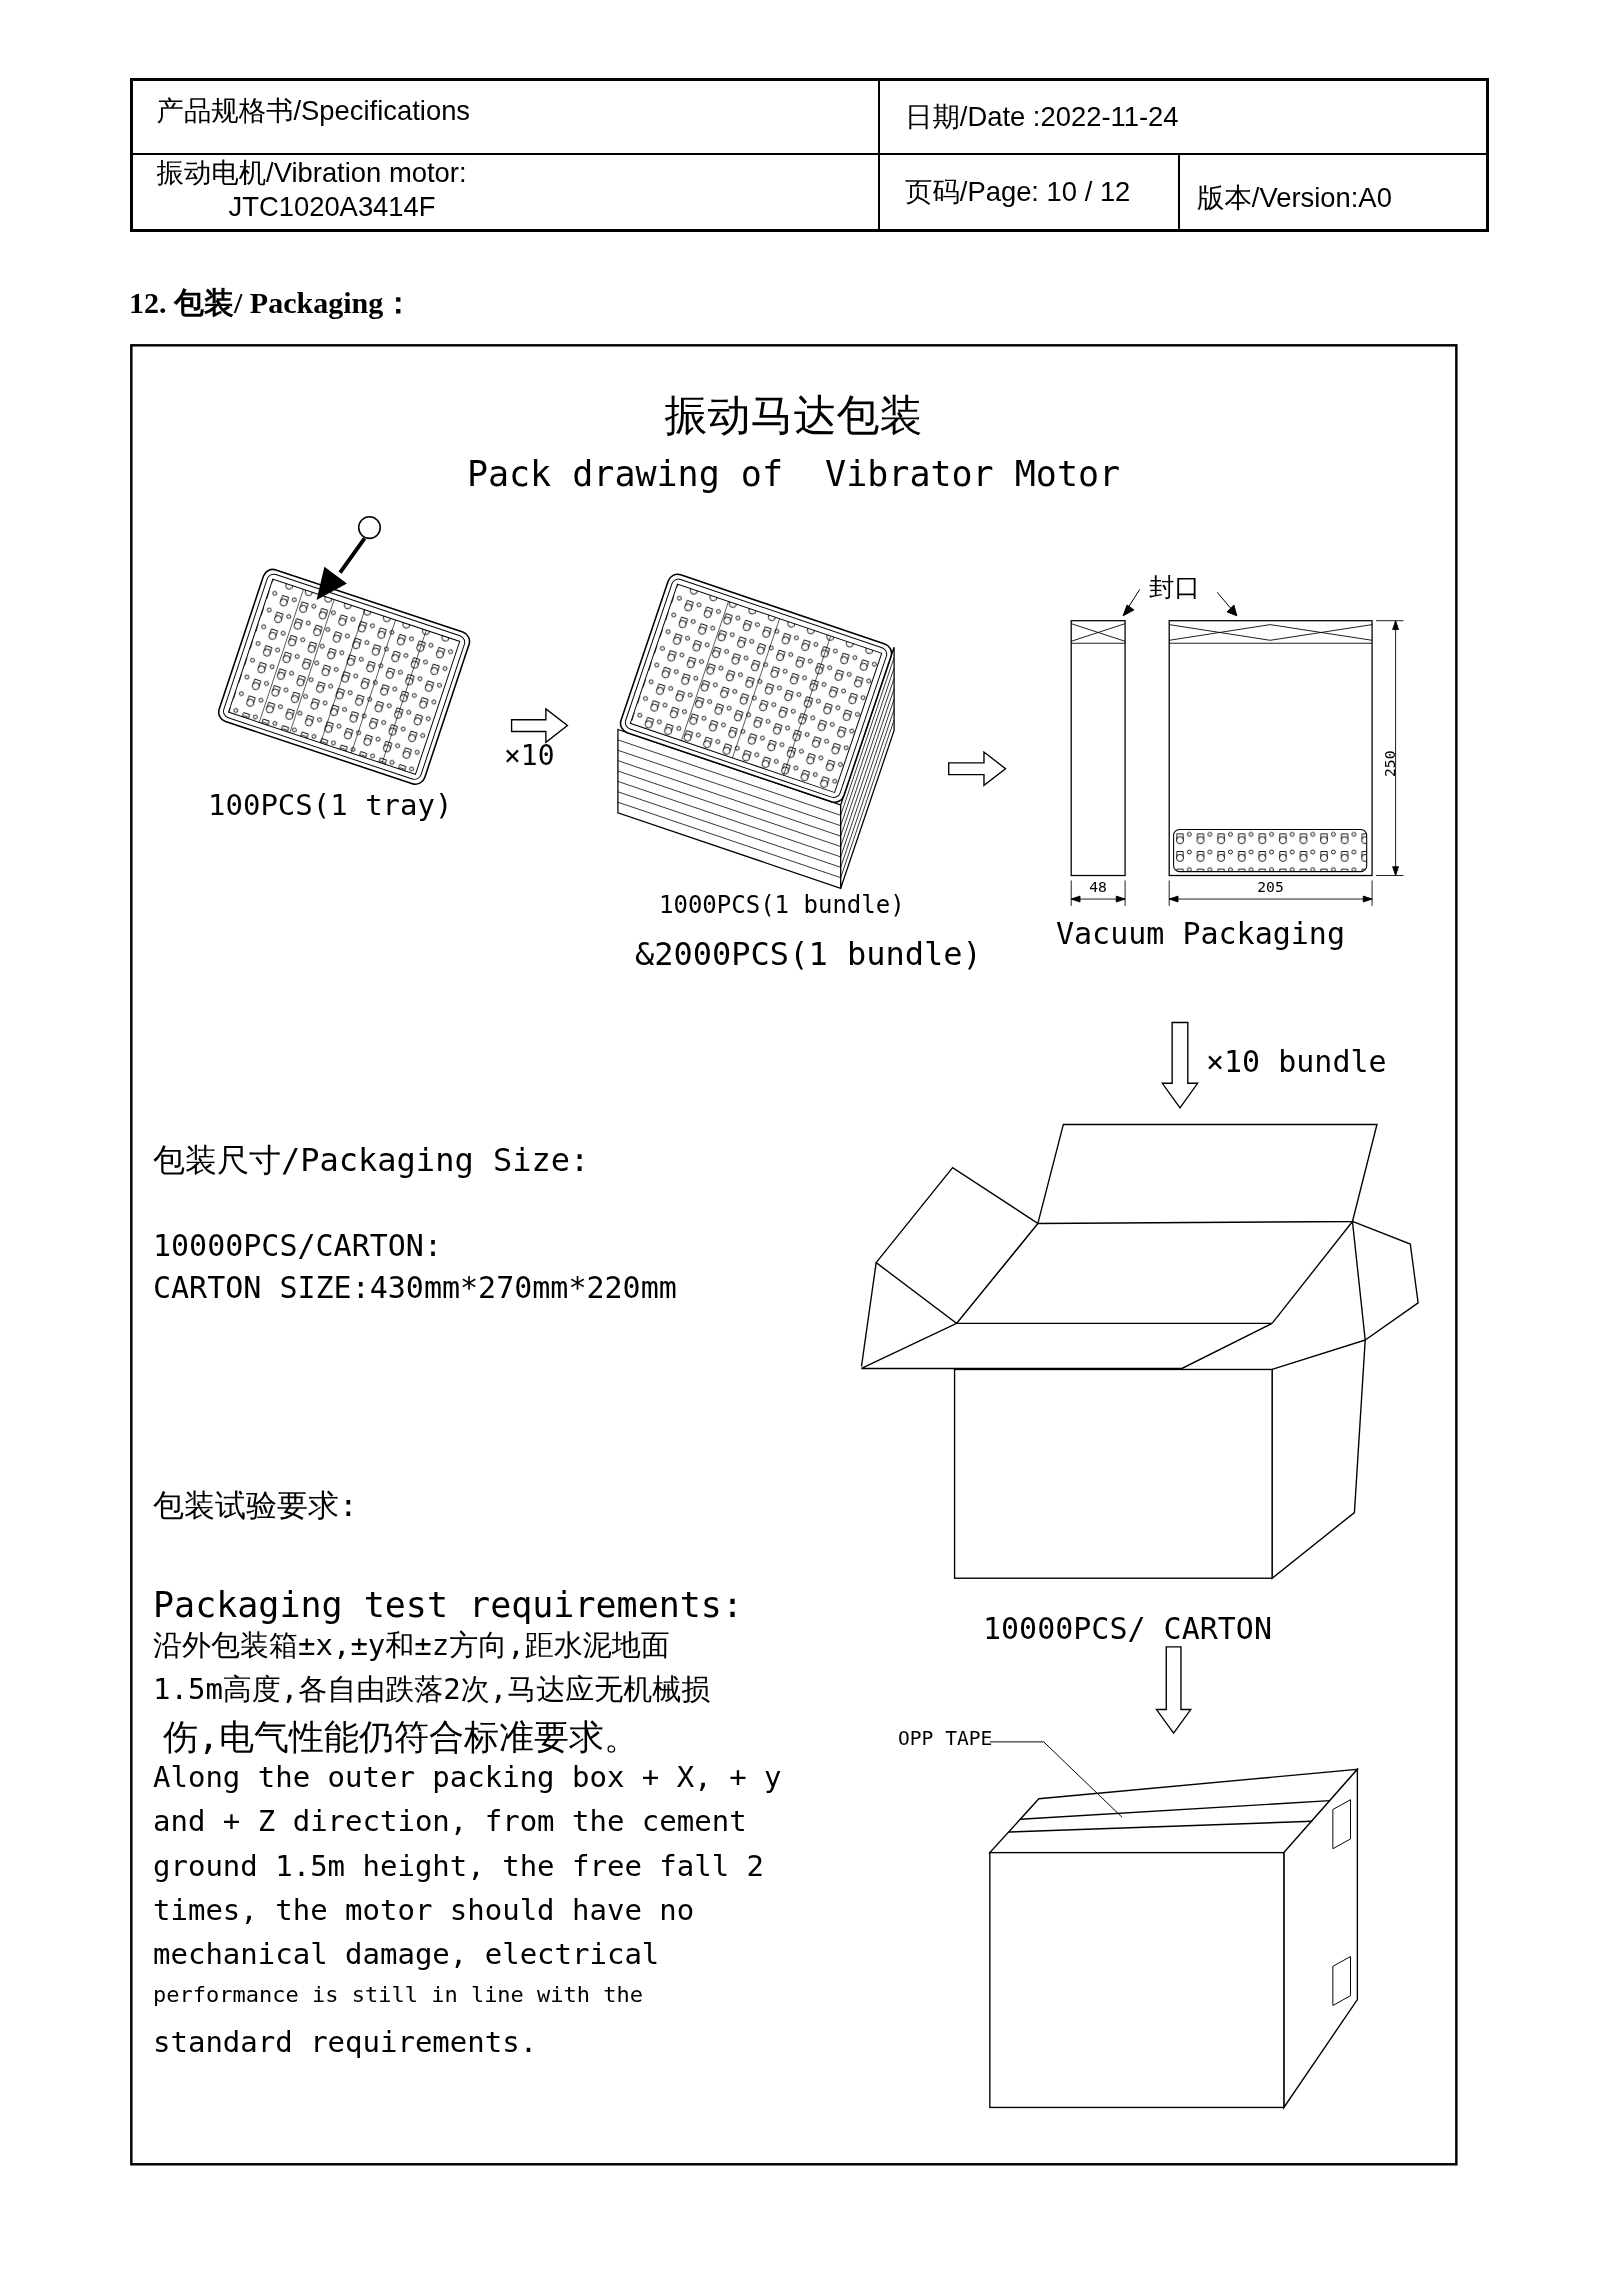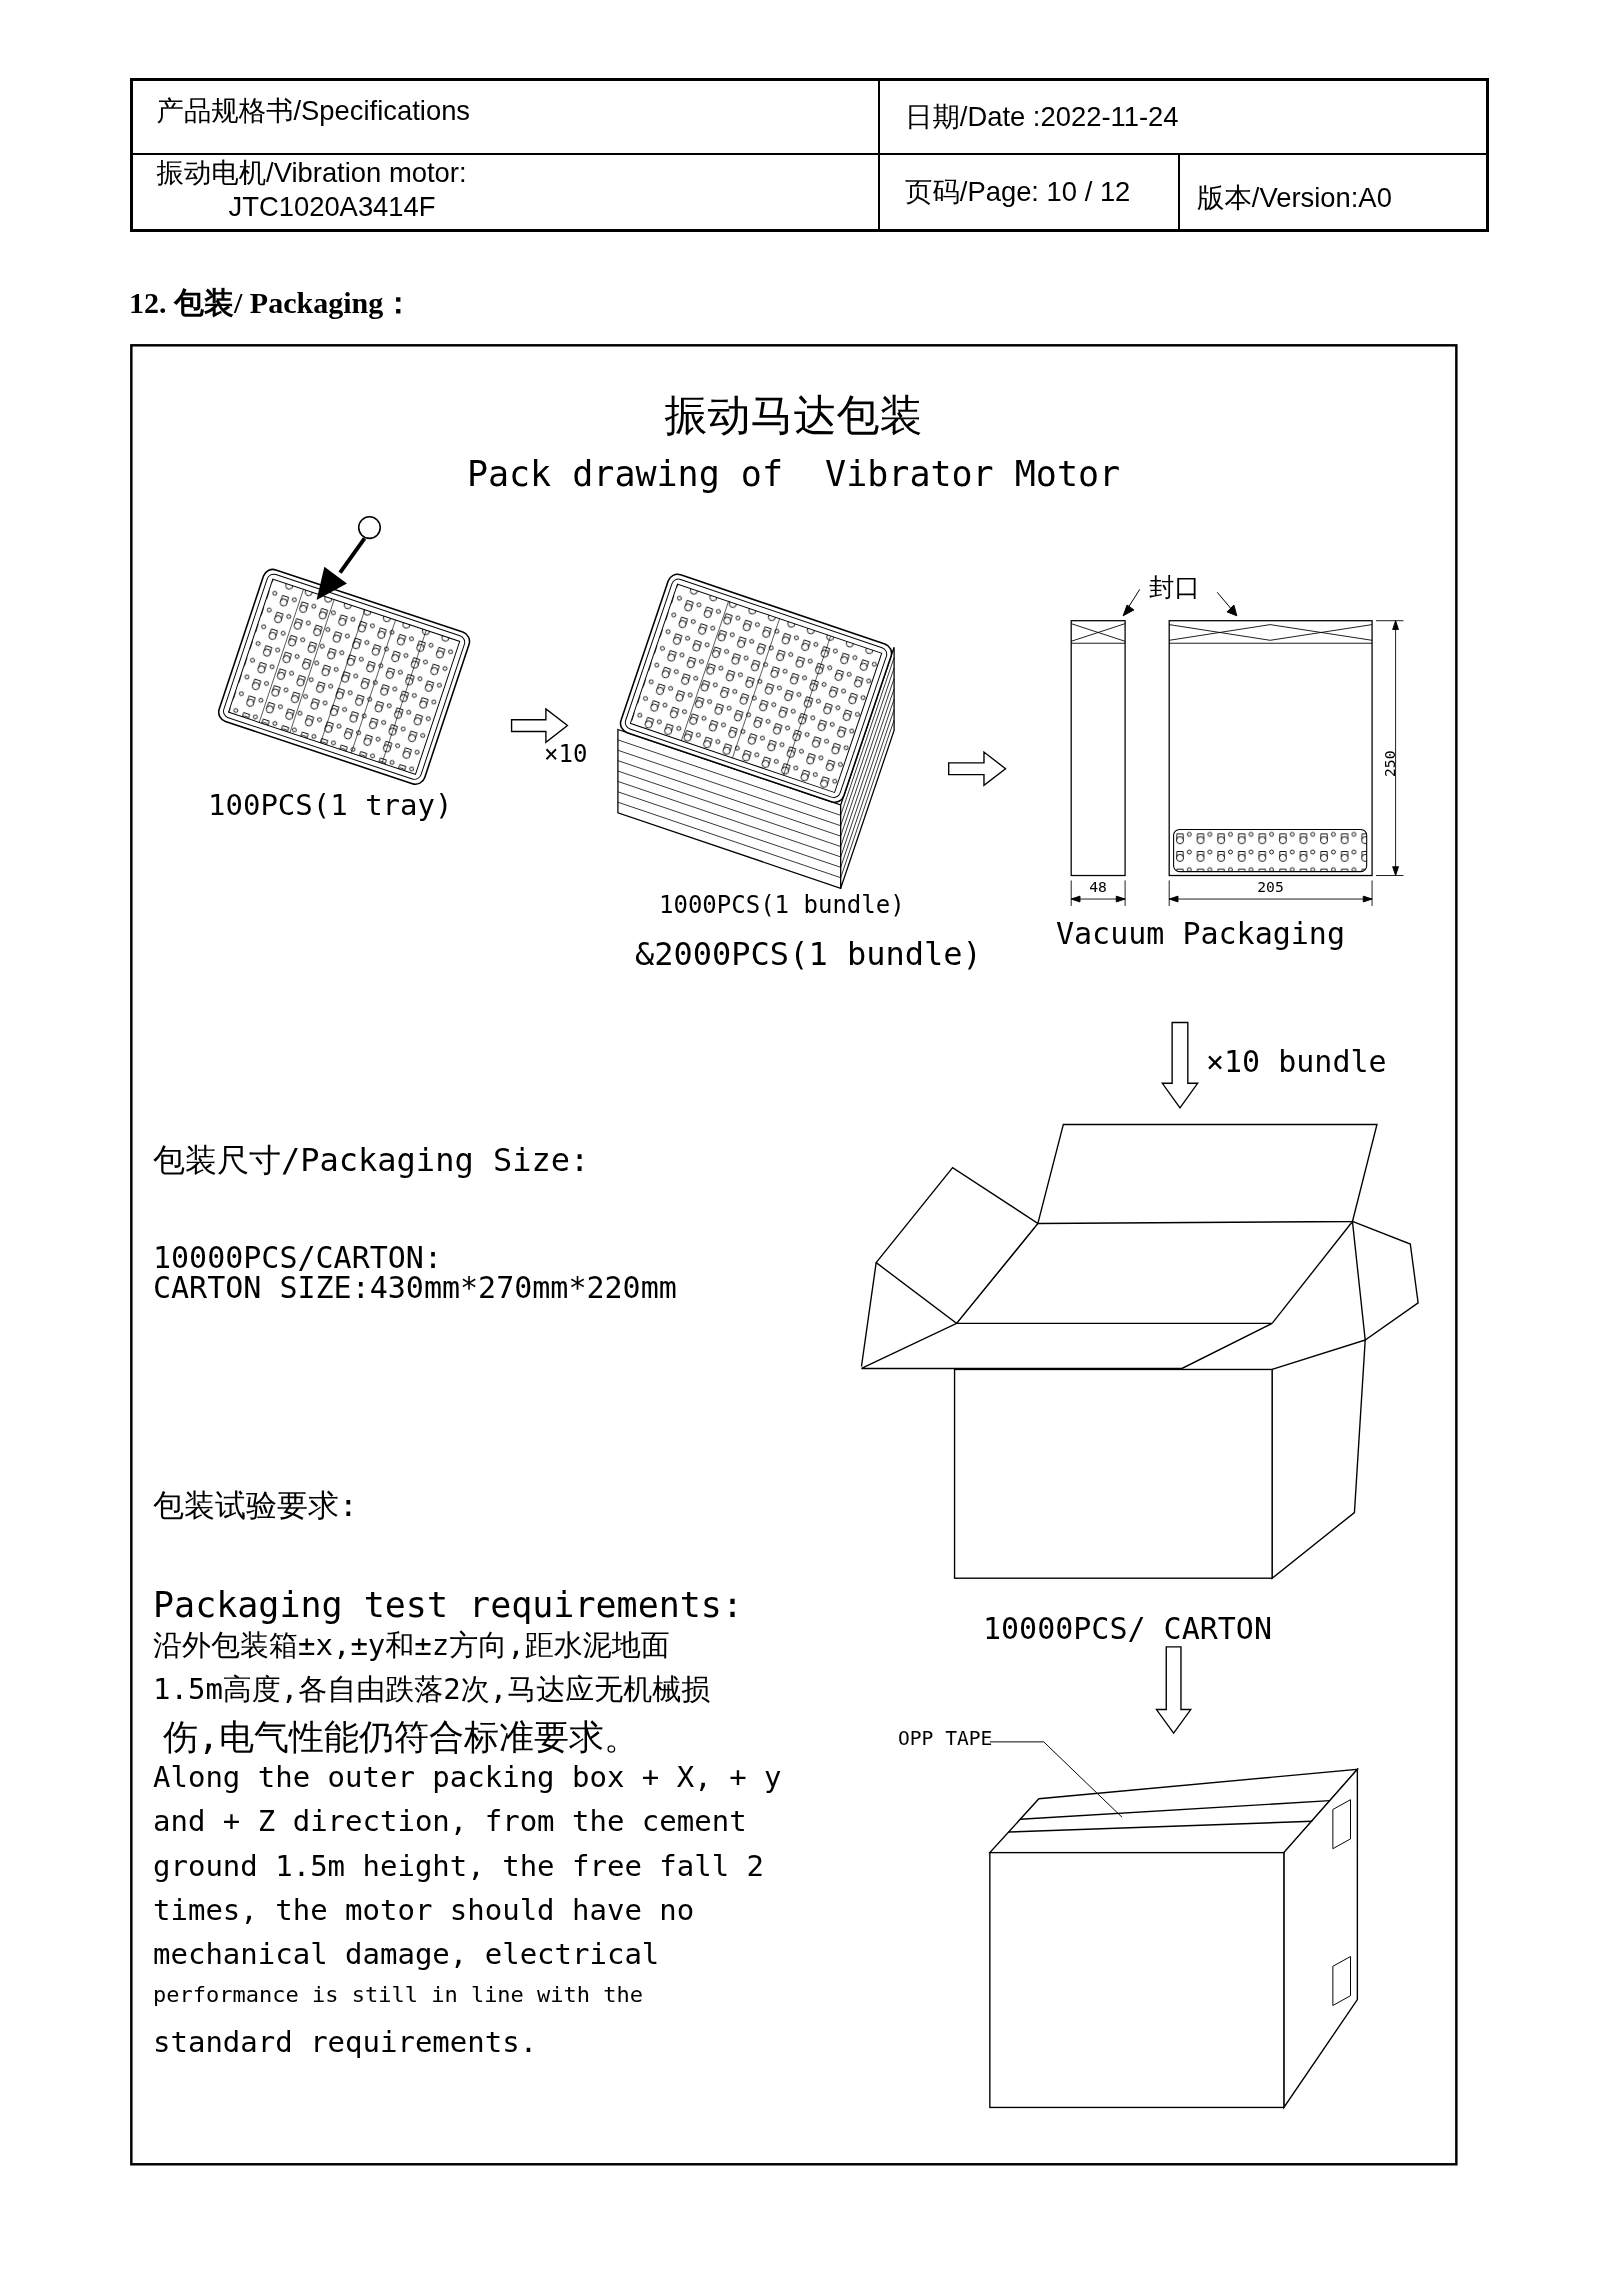--- a/index.html
+++ b/index.html
@@ -168,35 +168,35 @@
     <polygon points="1360,1846 1378,1836 1378,1876 1360,1886" fill="none" stroke-width="1"></polygon>
     <polygon points="1360,2006 1378,1996 1378,2036 1360,2046" fill="none" stroke-width="1"></polygon>
     <polyline points="1010,1777 1065,1777 1145,1854" fill="none" stroke-width="1"></polyline>
   </g>
 </svg>
 
 <div class="abs cad" style="left:131px;top:392px;width:1325px;text-align:center;font-size:43px;">振动马达包装</div>
 <div class="abs cad" style="left:131px;top:455px;width:1325px;text-align:center;font-size:35px;">Pack drawing of  Vibrator Motor</div>
 
 <div class="abs cad" style="left:208px;top:790px;font-size:29px;">100PCS(1 tray)</div>
-<div class="abs cad" style="left:504px;top:741px;font-size:24px;margin-left:40px;">×10</div>
+<div class="abs cad" style="left:504px;top:741px;font-size:28px;">×10</div>
 
 <div class="abs cad" style="left:659px;top:892px;font-size:24px;">1000PCS(1 bundle)</div>
 <div class="abs cad" style="left:635px;top:937px;font-size:32px;">&amp;2000PCS(1 bundle)</div>
 
 <div class="abs cad" style="left:1149px;top:573px;font-size:25.5px;">封口</div>
 <div class="abs cad" style="left:1071px;top:879px;width:54px;text-align:center;font-size:14.7px;">48</div>
 <div class="abs cad" style="left:1169px;top:879px;width:203px;text-align:center;font-size:14.7px;">205</div>
 <div class="abs cad" style="left:1382px;top:777px;font-size:14.7px;transform:rotate(-90deg);transform-origin:0 0;">250</div>
 <div class="abs cad" style="left:1056px;top:917px;font-size:30px;">Vacuum Packaging</div>
 
 <div class="abs cad" style="left:1206px;top:1045px;font-size:30px;">×10 bundle</div>
 
 <div class="abs cad" style="left:153px;top:1143px;font-size:32px;">包装尺寸/Packaging Size:</div>
-<div class="abs cad" style="left:153px;top:1229px;font-size:30px;margin-top:12px;">10000PCS/CARTON:</div>
+<div class="abs cad" style="left:153px;top:1229px;font-size:30px;">10000PCS/CARTON:</div>
 <div class="abs cad" style="left:153px;top:1271px;font-size:30px;">CARTON SIZE:430mm*270mm*220mm</div>
 
 <div class="abs cad" style="left:983px;top:1612px;font-size:30px;">10000PCS/ CARTON</div>
 
 <div class="abs cad" style="left:153px;top:1488px;font-size:31px;">包装试验要求:</div>
 
 <div class="abs cad" style="left:153px;top:1586px;font-size:35px;">Packaging test requirements:</div>
 <div class="abs cad" style="left:153px;top:1630px;font-size:29px;">沿外包装箱±x,±y和±z方向,距水泥地面</div>
 <div class="abs cad" style="left:153px;top:1674px;font-size:29px;">1.5m高度,各自由跌落2次,马达应无机械损</div>
 <div class="abs cad" style="left:147px;top:1718px;font-size:35px;margin-left:16px;">伤,电气性能仍符合标准要求。</div>

